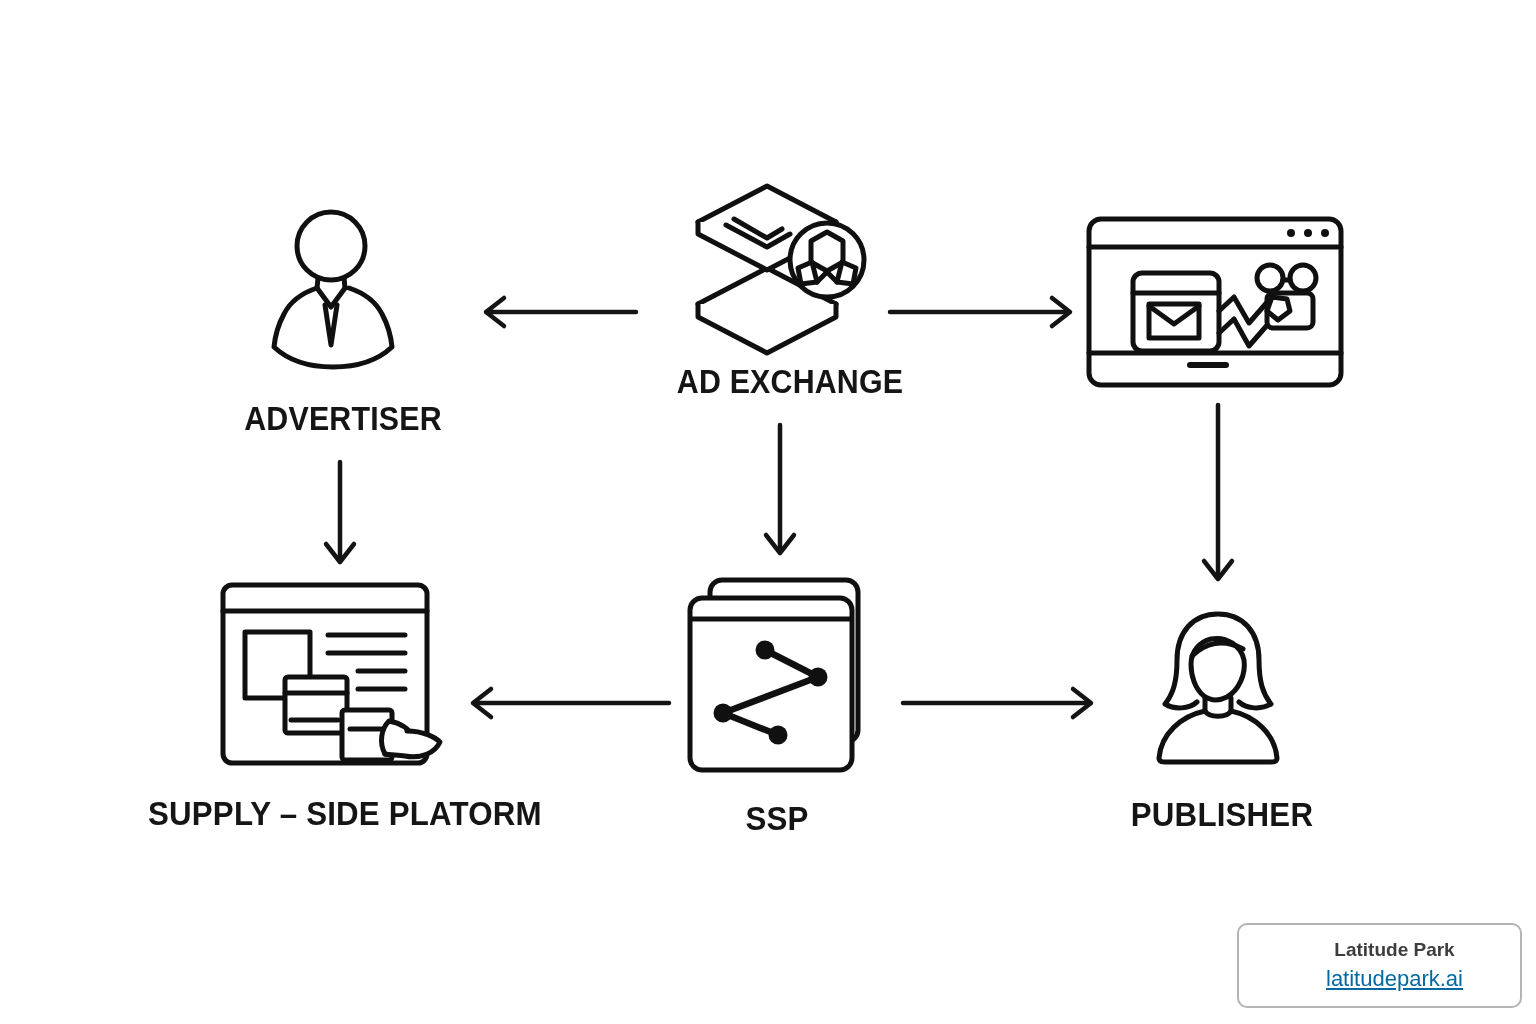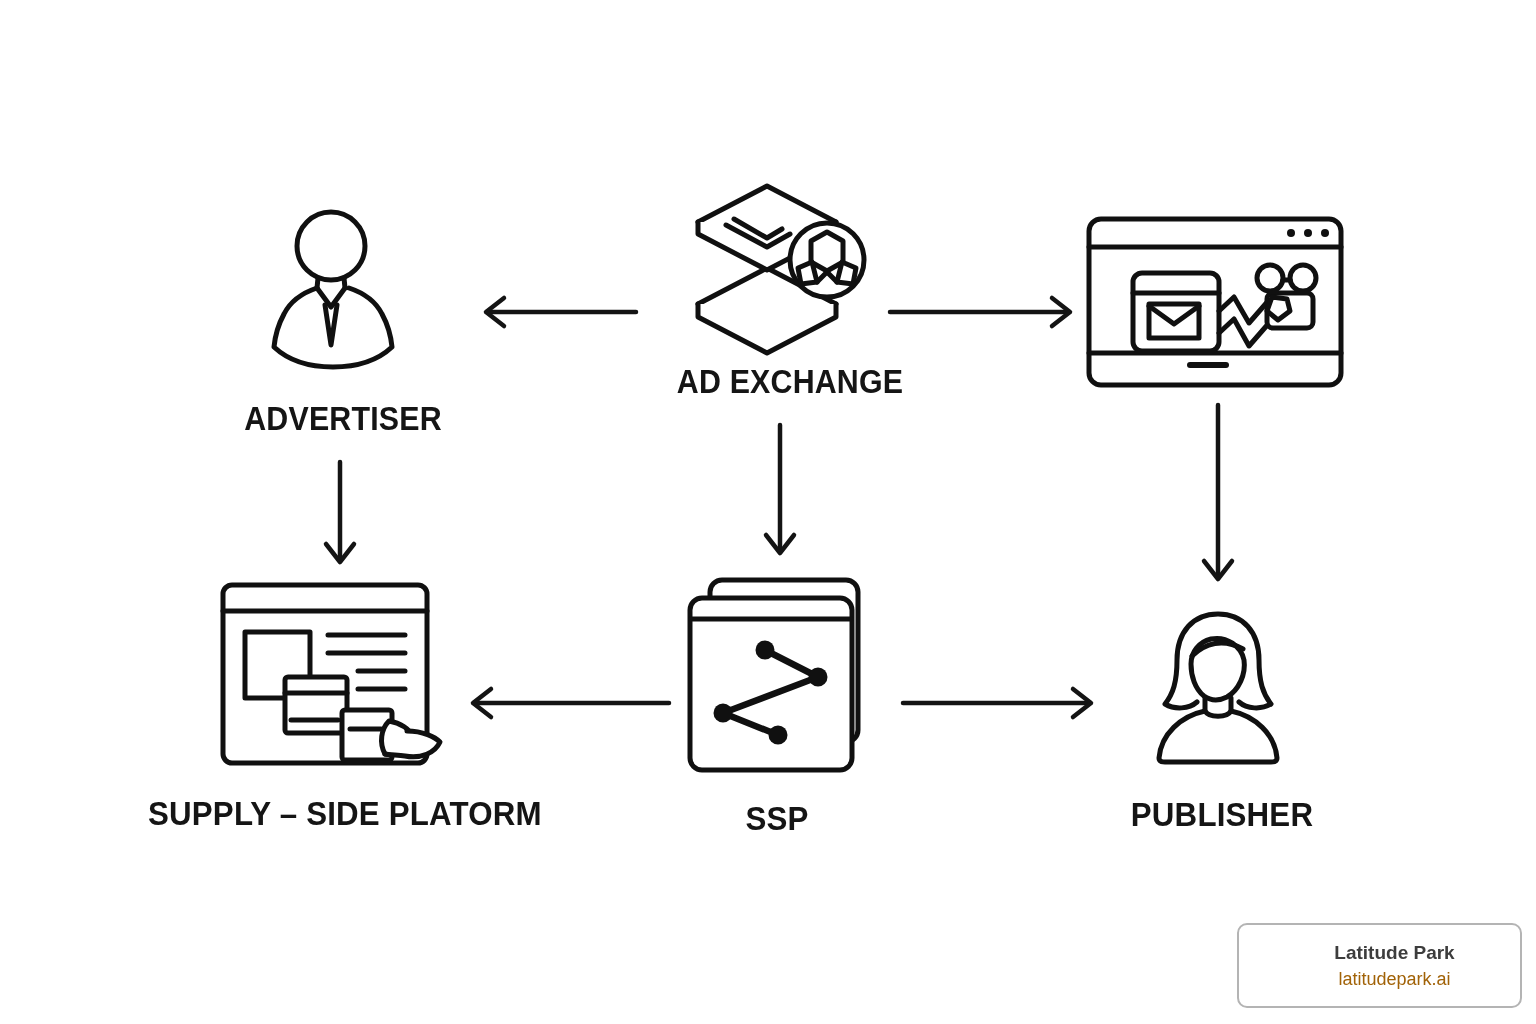--- a/index.html
+++ b/index.html
@@ -7,21 +7,21 @@
           font-family:"Liberation Sans",sans-serif;}
   .icon{position:absolute;}
   .icon svg{display:block;width:100%;height:100%;overflow:visible;}
   .arrow{position:absolute;}
   .label{position:absolute;font-weight:700;color:#151515;text-align:center;
          transform:scaleX(.92);letter-spacing:.2px;white-space:nowrap;}
   .wm{position:absolute;left:1237px;top:923px;width:285px;height:85px;border:2.5px solid #b4b4b4;
       border-radius:10px;box-sizing:border-box;display:flex;flex-direction:column;
       justify-content:center;align-items:center;gap:5px;padding-left:30px;background:#fff;}
   .wm-title{font-weight:700;font-size:19px;color:#3d3d3d;}
-  .wm-sub{font-size:18px;color:#a16207;}
+  .wm-sub{font-size:22px;color:#0369a1;text-decoration:underline;}
 </style>
 </head>
 <body>
 
 <div class="canvas">
 
   <div class="icon" style="left:268px;top:206px;width:130px;height:166px">
     <svg viewBox="0 0 130 166" fill="none" stroke="#101010" stroke-width="5" stroke-linecap="round" stroke-linejoin="round">
       <circle cx="63" cy="40" r="34"></circle>
       <path d="M50 72 L49 82 M76 72 L77 82"></path>

